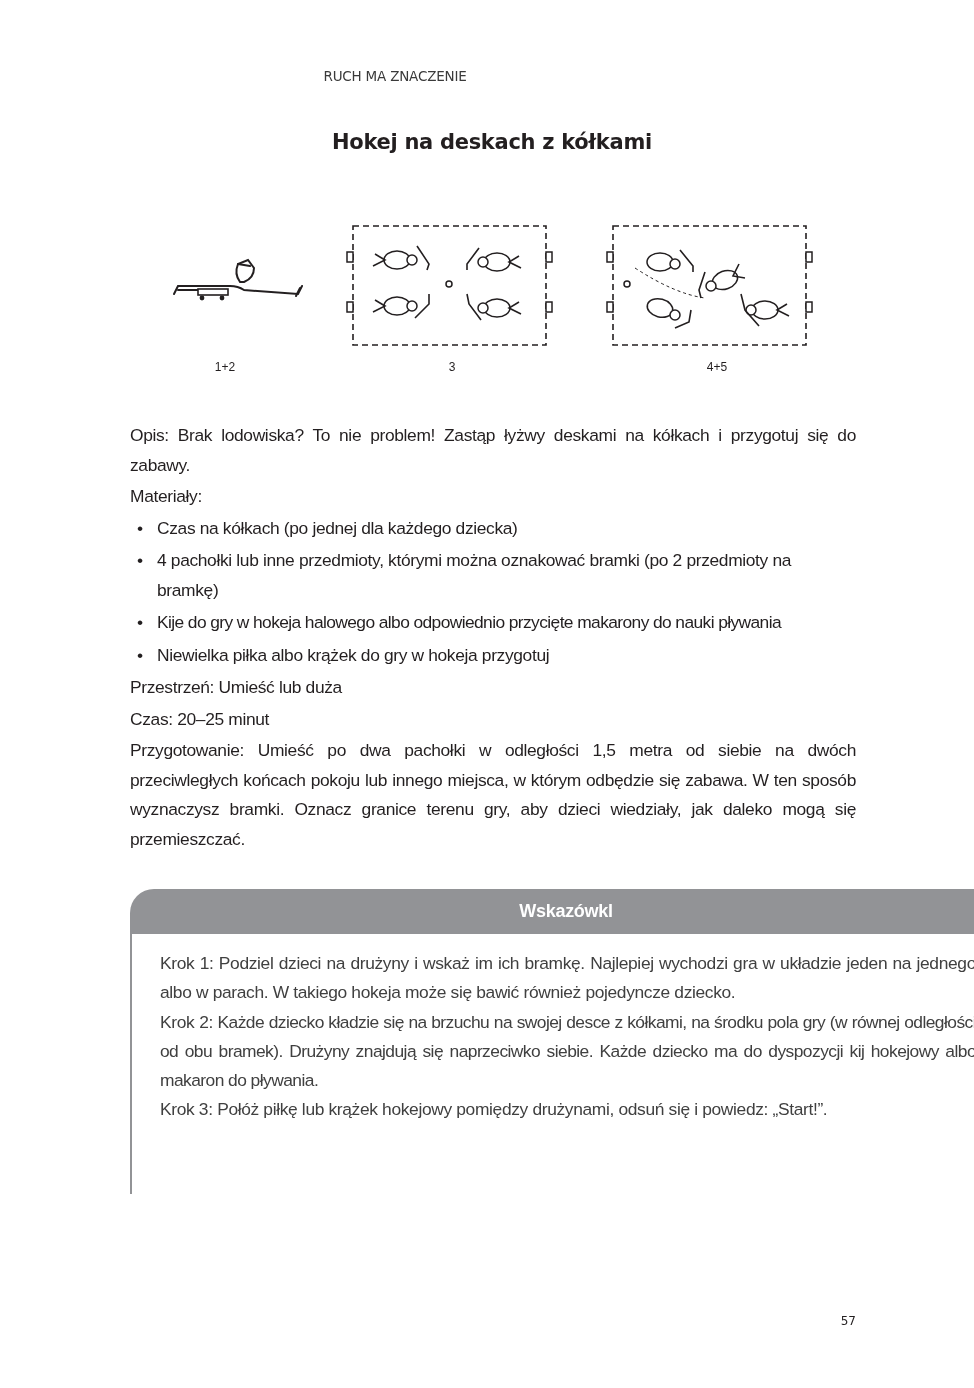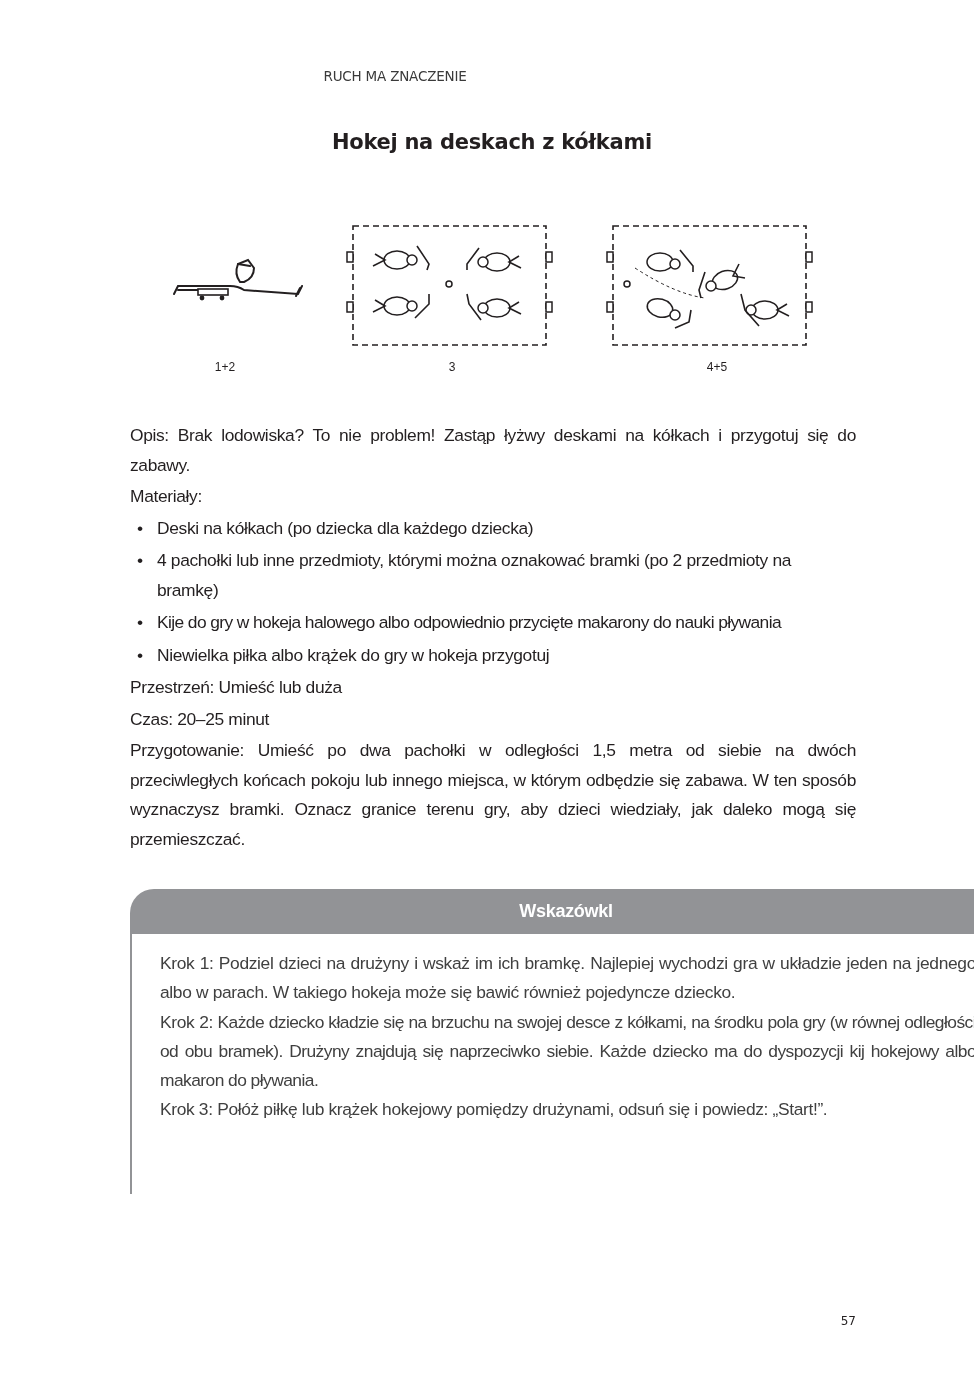--- a/index.html
+++ b/index.html
@@ -134,21 +134,21 @@
 </div>
 
 <div class="body-text" style="top:421px">
   <p class="p justify">
     <span class="label">Opis:</span><span> Brak lodowiska? To nie problem! Zastąp łyżwy deskami na kółkach i przygotuj się do zabawy.</span>
   </p>
   <p class="p" style="margin-top:2px">
     <span class="label">Materiały:</span>
   </p>
   <ul class="materials">
-    <li><span class="bullet">•</span><span>Deski na kółkach (po dziecka dla każdego dziecka)</span></li>
+    <li><span class="bullet">•</span><span>Czas na kółkach (po jednej dla każdego dziecka)</span></li>
     <li><span class="bullet">•</span><span>4 pachołki lub inne przedmioty, którymi można oznakować bramki (po 2 przedmioty na bramkę)</span></li>
     <li><span class="bullet">•</span><span style="letter-spacing:-0.6px">Kije do gry w hokeja halowego albo odpowiednio przycięte makarony do nauki pływania</span></li>
     <li><span class="bullet">•</span><span>Niewielka piłka albo krążek do gry w hokeja przygotuj</span></li>
   </ul>
   <p class="p" style="margin-top:2px">
     <span class="label">Przestrzeń:</span><span> Umieść lub duża</span>
   </p>
   <p class="p" style="margin-top:2px">
     <span class="label">Czas:</span><span> 20–25 minut</span>
   </p>

